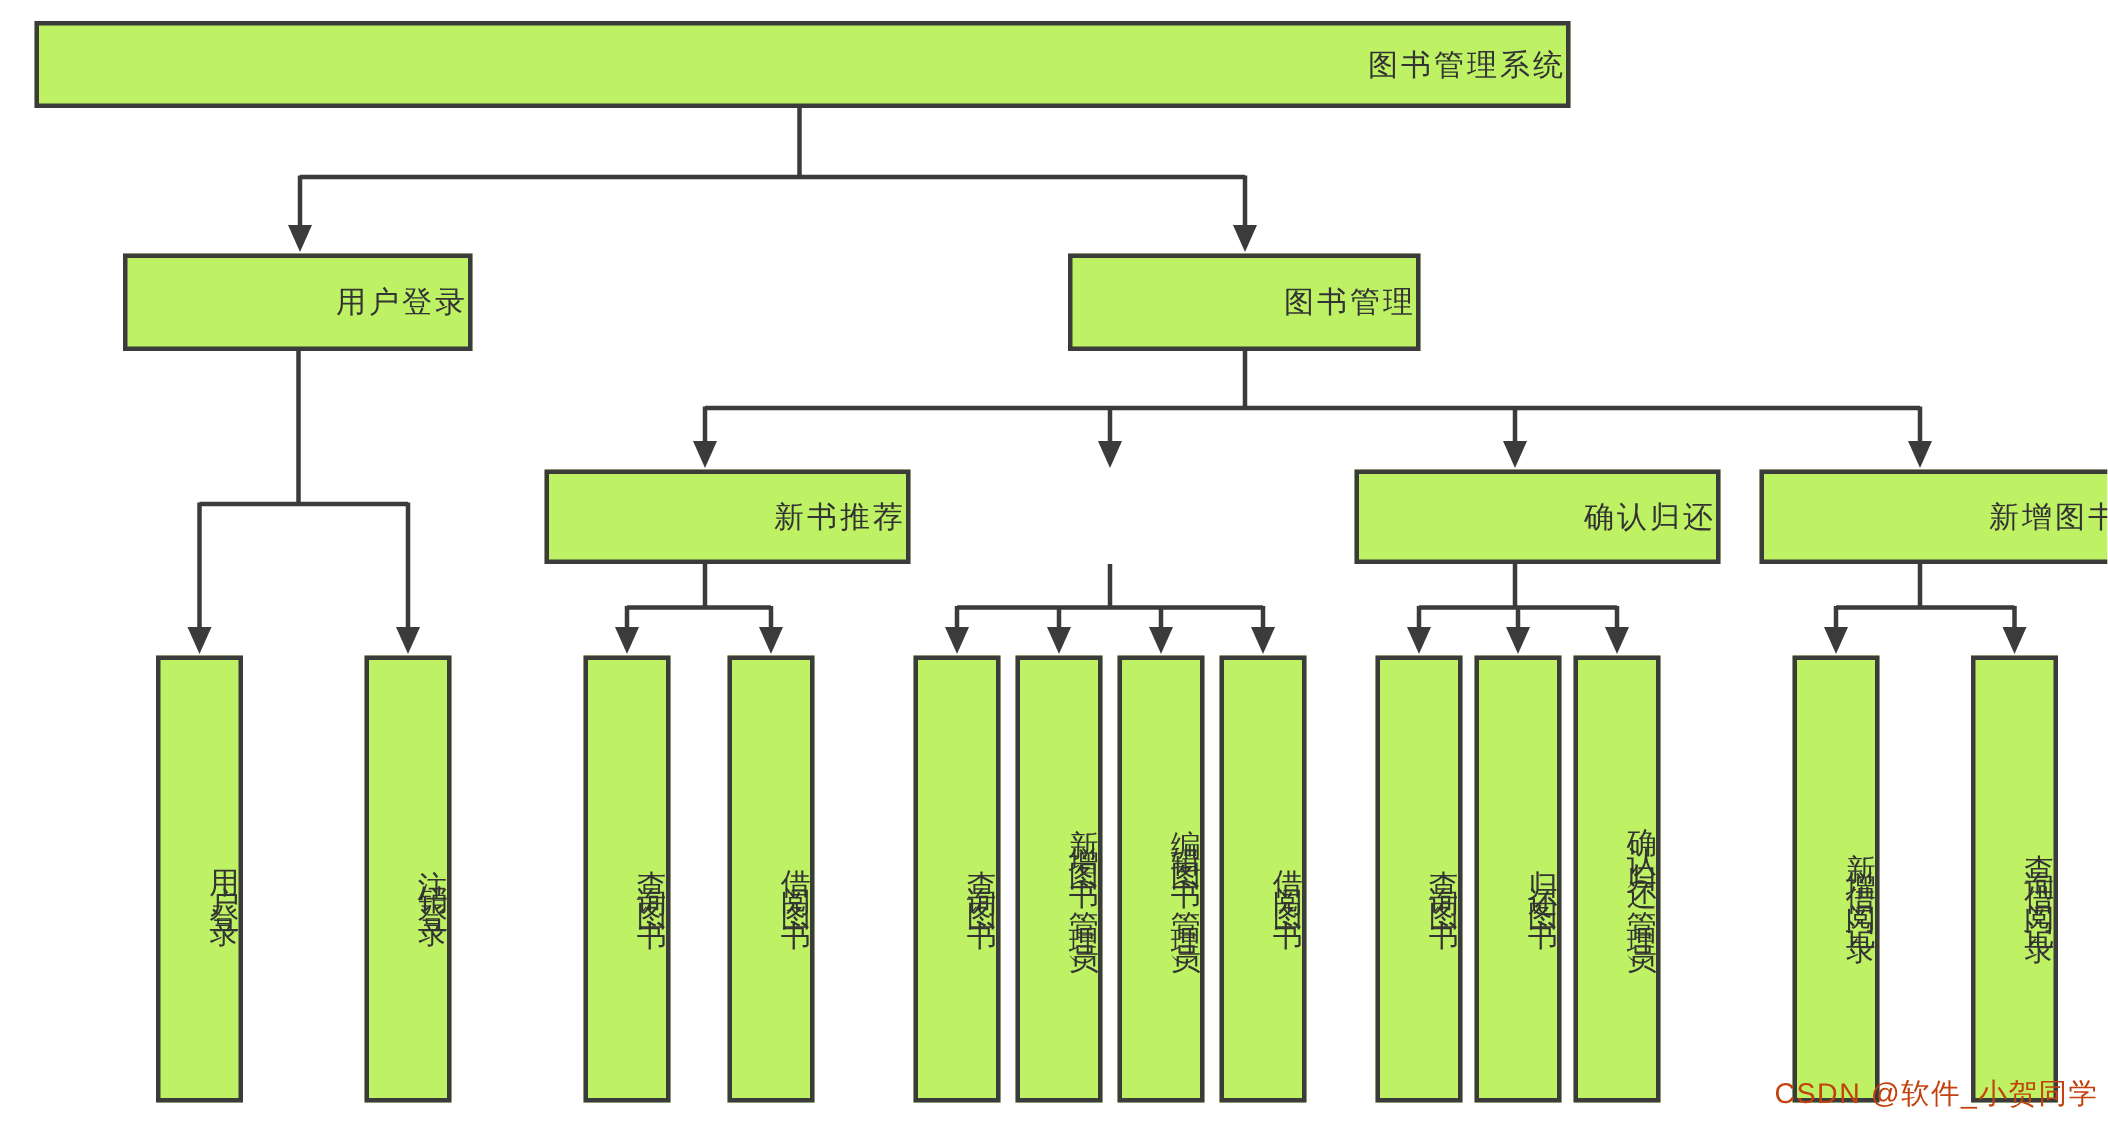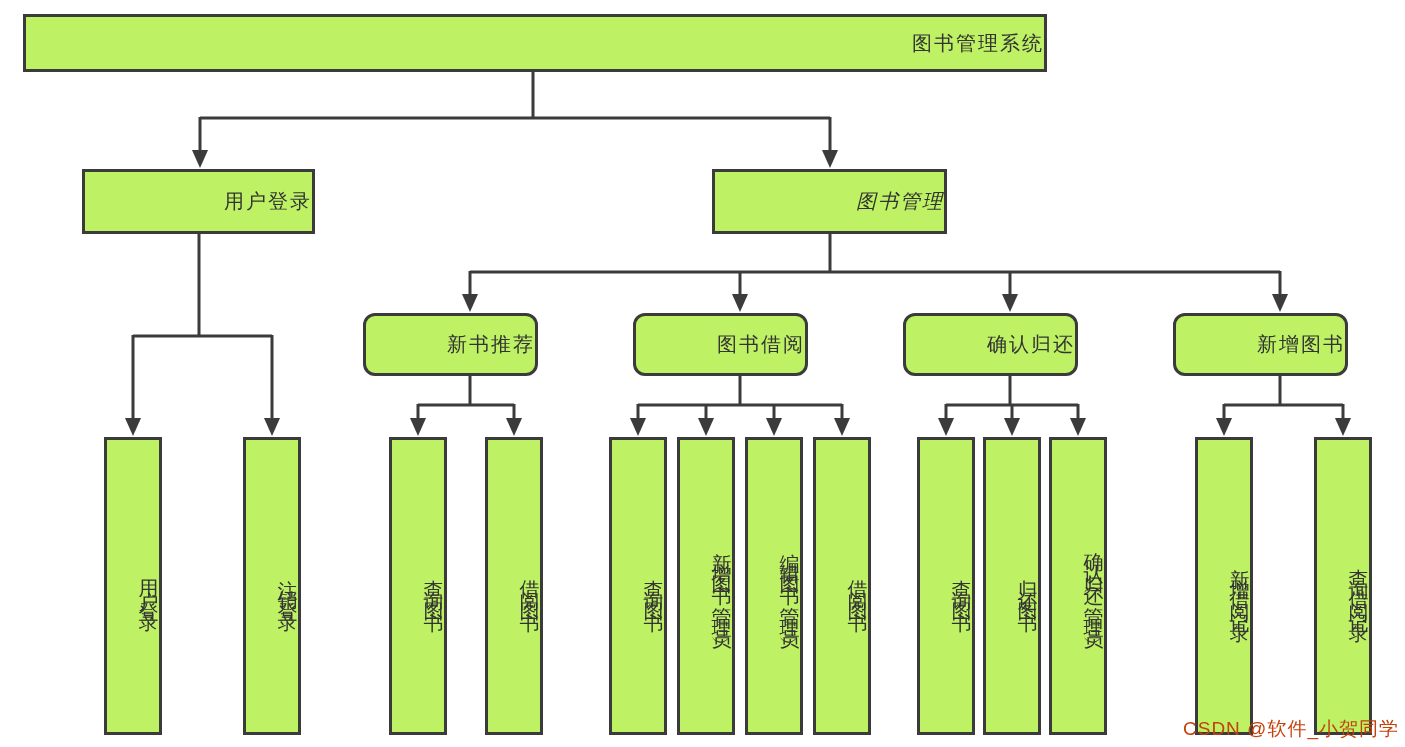--- a/index.html
+++ b/index.html
@@ -22,23 +22,23 @@
     justify-content: flex-end;
     color: #333333;
     font-size: 20px;
     letter-spacing: 2px;
     white-space: nowrap;
   }
   
   .box.root   { left: 23px;  top: 14px;  width: 1024px; height: 58px; }
   
   .box.l2a    { left: 82px;  top: 169px; width: 233px;  height: 65px; }
-  .box.l2b    { left: 712px; top: 169px; width: 235px;  height: 65px; font-style: italic; }
-  
-  .box.l3     { top: 313px; width: 175px; height: 63px; border-radius: 12px; }
+  .box.l2b    { left: 712px; top: 169px; width: 235px;  height: 65px; }
+  
+  .box.l3     { top: 313px; width: 244px; height: 63px; }
   .box.m0 { left: 363px; }
   .box.m1 { left: 633px; }
   .box.m2 { left: 903px; }
   .box.m3 { left: 1173px; }
   
   .box.leaf   { top: 437px; width: 58px; height: 298px; }
   .leaf span {
     writing-mode: vertical-rl;
     text-orientation: mixed;
     font-size: 20px;
@@ -148,23 +148,20 @@
   <div class="box l2a">
     <span>用户登录</span>
   </div>
   <div class="box l2b">
     <span>图书管理</span>
   </div>
 
   <div class="box l3 m0">
     <span>新书推荐</span>
   </div>
-  <div class="box l3 m1">
-    <span>图书借阅</span>
-  </div>
   <div class="box l3 m2">
     <span>确认归还</span>
   </div>
   <div class="box l3 m3">
     <span>新增图书</span>
   </div>
 
   <div class="box leaf x0">
     <span>用户登录</span>
   </div>

